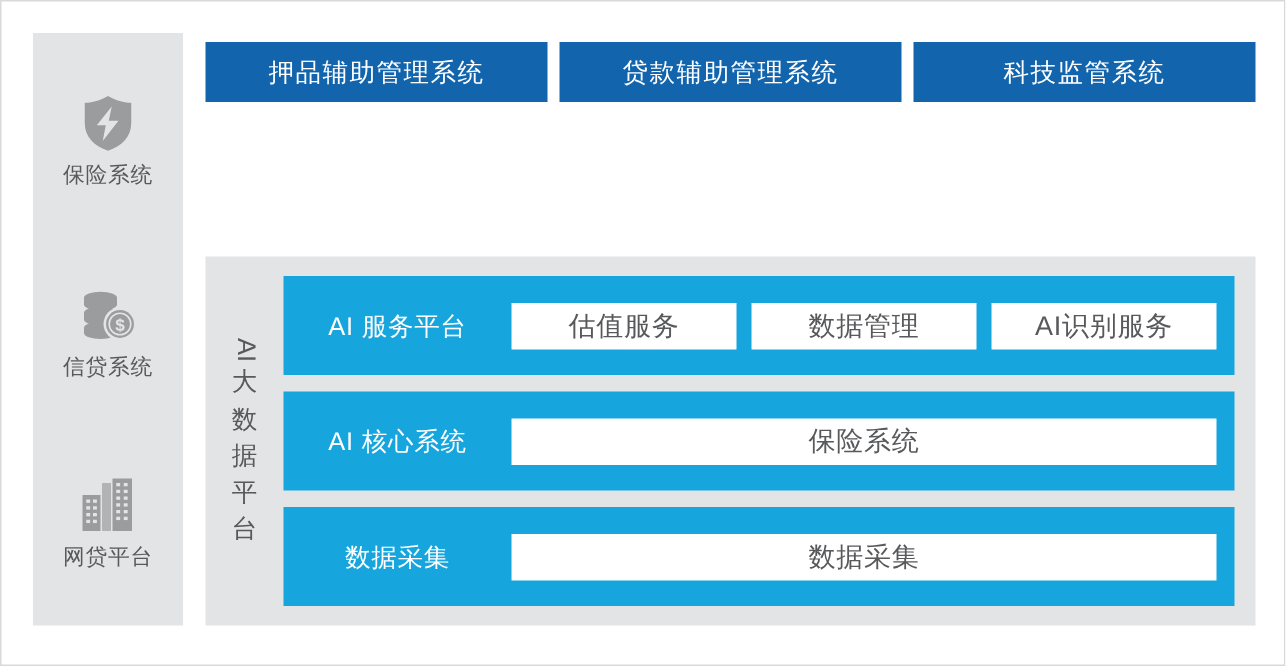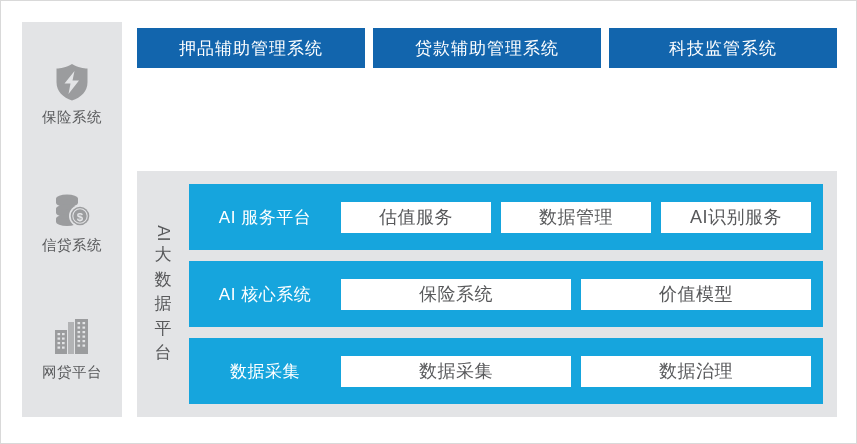--- a/index.html
+++ b/index.html
@@ -258,28 +258,26 @@
           <div class="chip">估值服务</div>
           <div class="chip">数据管理</div>
           <div class="chip">AI识别服务</div>
         </div>
       </div>
 
       <div class="cyan-row">
         <div class="row-title">AI 核心系统</div>
         <div class="chips">
           <div class="chip">保险系统</div>
-          <div class="chip">价值模型</div>
         </div>
       </div>
 
       <div class="cyan-row">
         <div class="row-title">数据采集</div>
         <div class="chips">
           <div class="chip">数据采集</div>
-          <div class="chip">数据治理</div>
         </div>
       </div>
 
     </div>
   </div>
 
 </div>
 
 </body></html>

